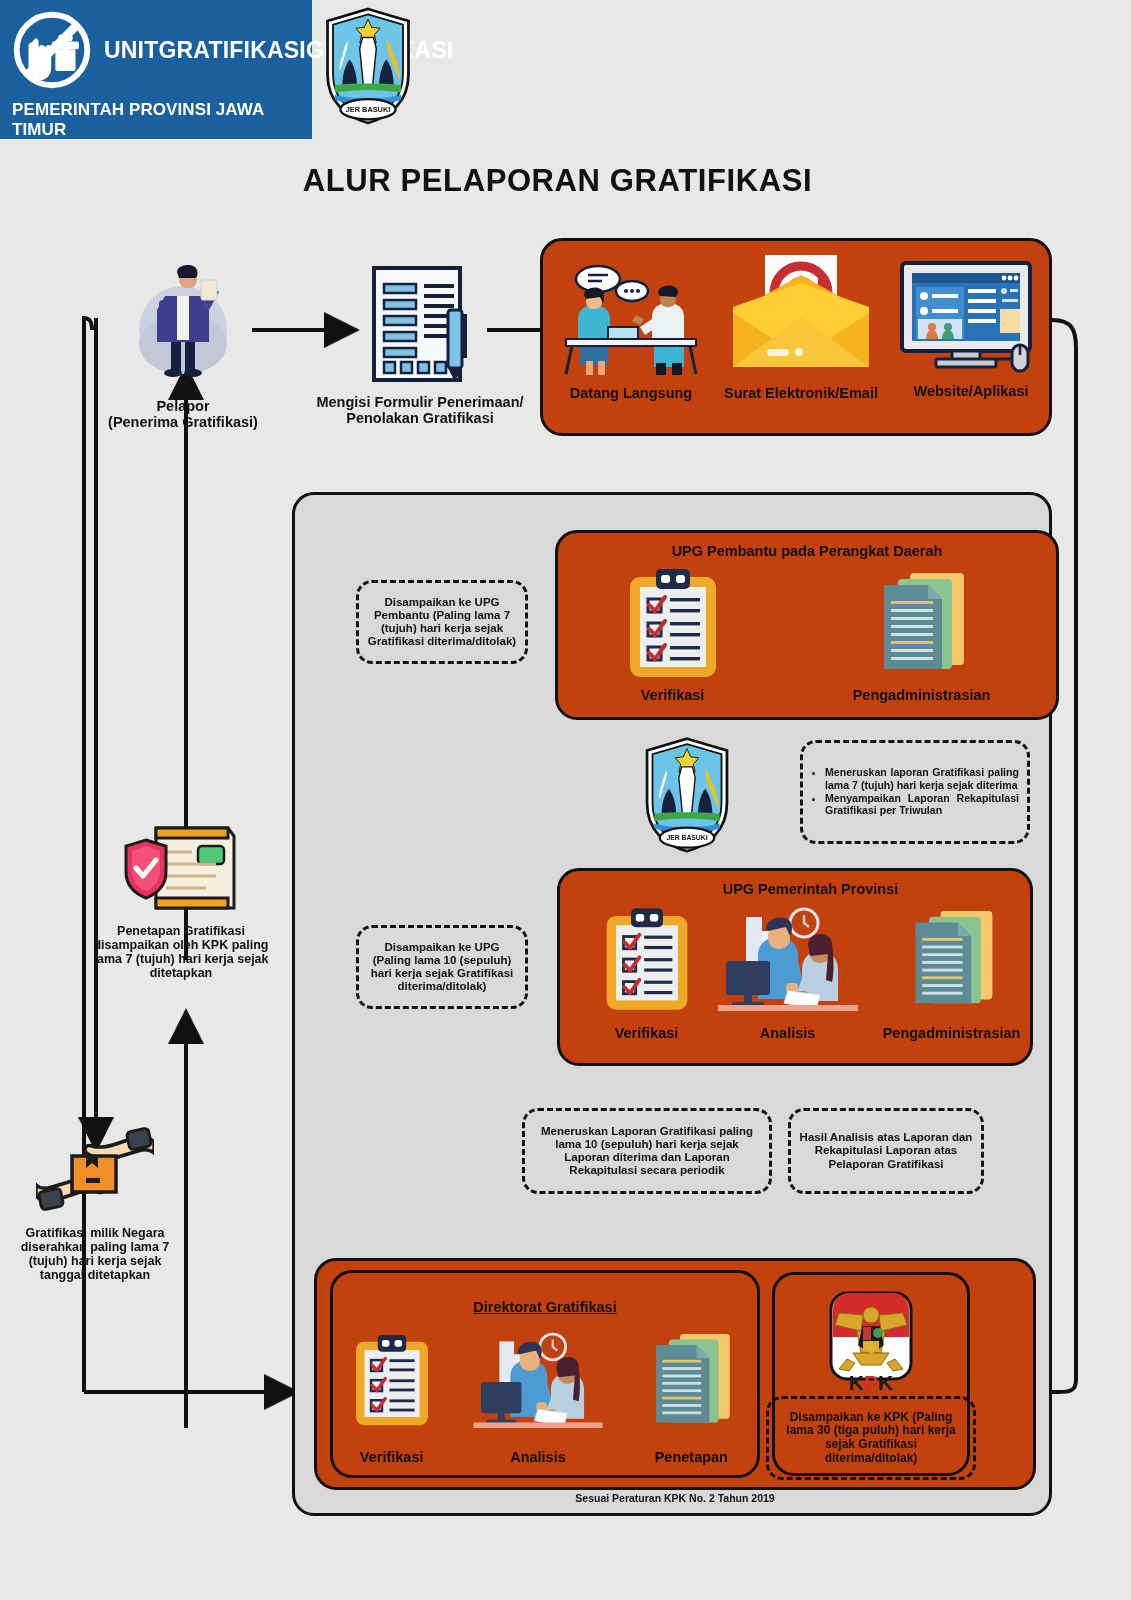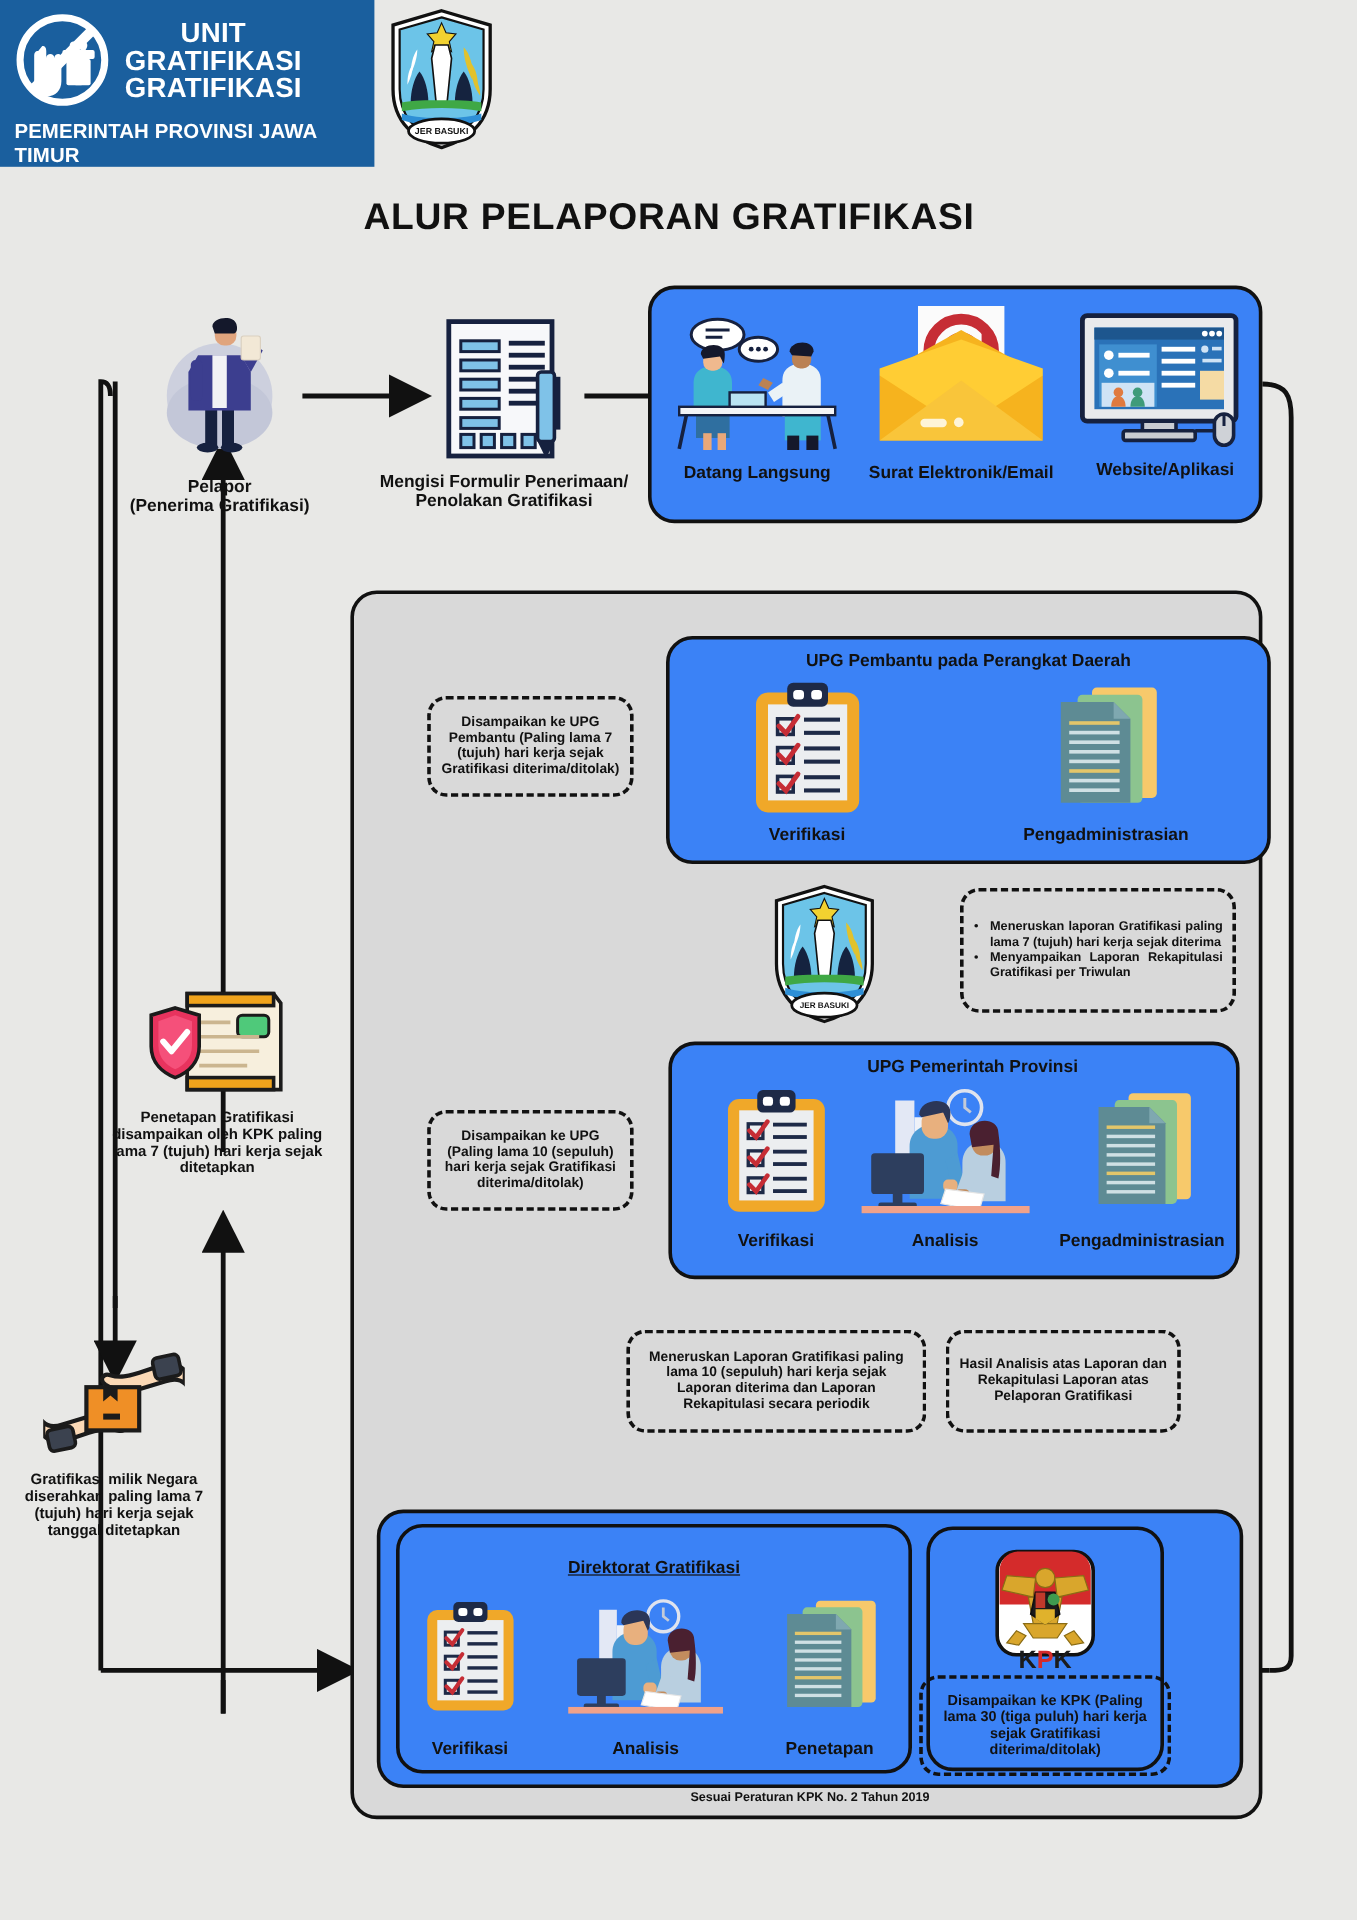--- a/index.html
+++ b/index.html
@@ -13,39 +13,39 @@
   }
   .page { position:absolute; inset:0; }
 
   
   #brand-bar {
     position:absolute; left:0; top:0; width:312px; height:139px;
     background:#1a5f9e; display:flex; flex-direction:column; justify-content:flex-start;
   }
   #brand-top { display:flex; align-items:center; padding:8px 0 0 10px; gap:10px; }
   #no-gift-icon { width:84px; height:84px; flex:none; }
-  #brand-words { display:flex; flex-direction:column; line-height:1.0;text-align:center; }
+  #brand-words { display:flex; line-height:1.0; }
   #brand-words span {
     color:#fff; font-weight:bold; font-size:23px; letter-spacing:.2px;
   }
   #brand-sub {
     color:#fff; font-weight:bold; font-size:17px; letter-spacing:.1px;
     padding:8px 0 0 12px;
   }
   #emblem-header { position:absolute; left:322px; top:6px; width:92px; height:120px; }
 
   #page-title {
     position:absolute; left:0; right:16px; top:163px; text-align:center;
     font-size:31px; font-weight:bold; color:#111; letter-spacing:.6px;
   }
 
   
   .lbl { font-weight:bold; color:#111; text-align:center; line-height:1.12; }
   .card {
-    position:absolute; background:#3b82f6; border:3px solid #111; border-radius:22px;
+    position:absolute; background:#c2410c; border:3px solid #111; border-radius:22px;
   }
   .dbox {
     position:absolute; background:transparent; border:3px dashed #111; border-radius:16px;
     display:flex; align-items:center; justify-content:center;
     font-weight:bold; color:#111; text-align:center; line-height:1.14;
     padding:6px 8px;
   }
   .panel {
     position:absolute; background:#d9d9d9; border:3px solid #111; border-radius:22px;
   }

